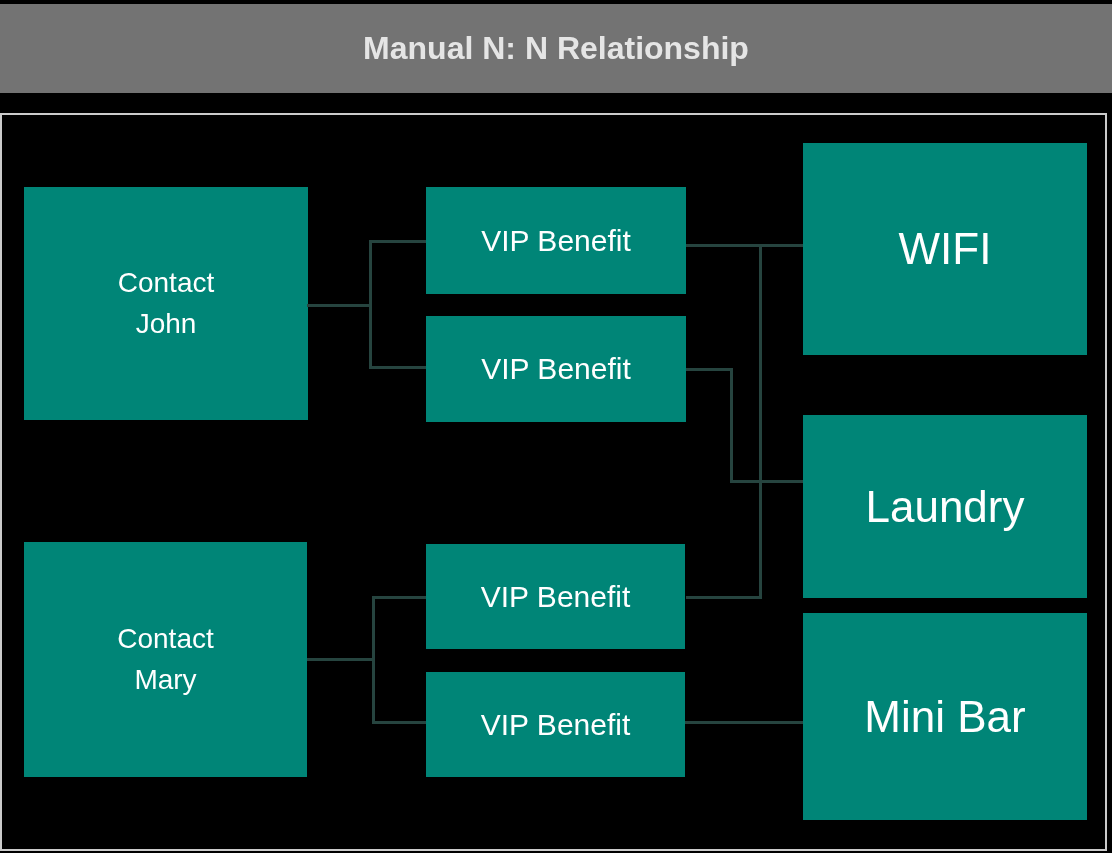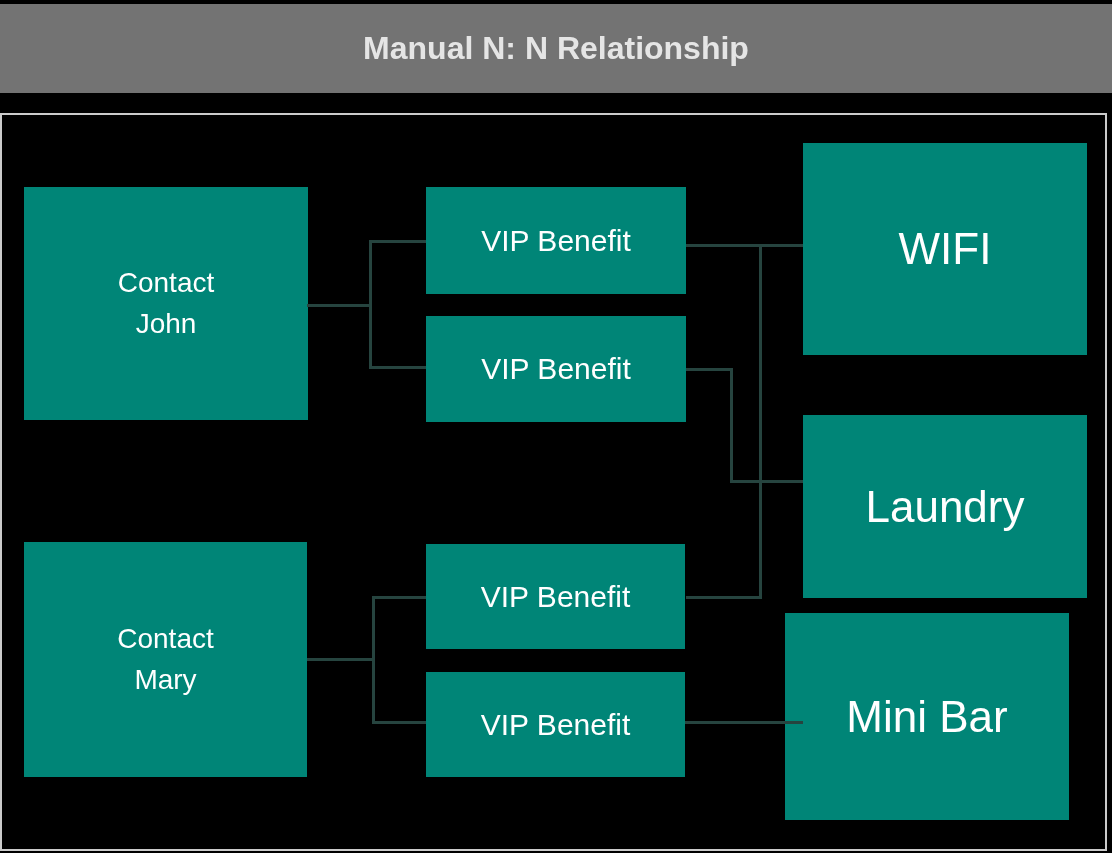--- a/index.html
+++ b/index.html
@@ -44,21 +44,21 @@
 
   
   #contact-john { left: 24px;  top: 187px; width: 284px; height: 233px; }
   #contact-mary { left: 24px;  top: 542px; width: 283px; height: 235px; }
   #vip1 { left: 426px; top: 187px; width: 260px; height: 107px; }
   #vip2 { left: 426px; top: 316px; width: 260px; height: 106px; }
   #vip3 { left: 426px; top: 544px; width: 259px; height: 105px; }
   #vip4 { left: 426px; top: 672px; width: 259px; height: 105px; }
   #wifi     { left: 803px; top: 143px; width: 284px; height: 212px; }
   #laundry  { left: 803px; top: 379px; width: 284px; height: 183px; margin-top: 36px; }
-  #mini-bar { left: 785px; top: 613px; width: 284px; height: 207px; }
+  #mini-bar { left: 803px; top: 613px; width: 284px; height: 207px; }
 
   .line {
     position: absolute;
     background: var(--connector, #26443f);
   }
   
   #ln-john-stem  { left: 307px; top: 304px; width: 65px;  height: 3px; }
   #ln-john-vert  { left: 369px; top: 240px; width: 3px;   height: 129px; }
   #ln-john-top   { left: 369px; top: 240px; width: 57px;  height: 3px; }
   #ln-john-bot   { left: 369px; top: 366px; width: 57px;  height: 3px; }

